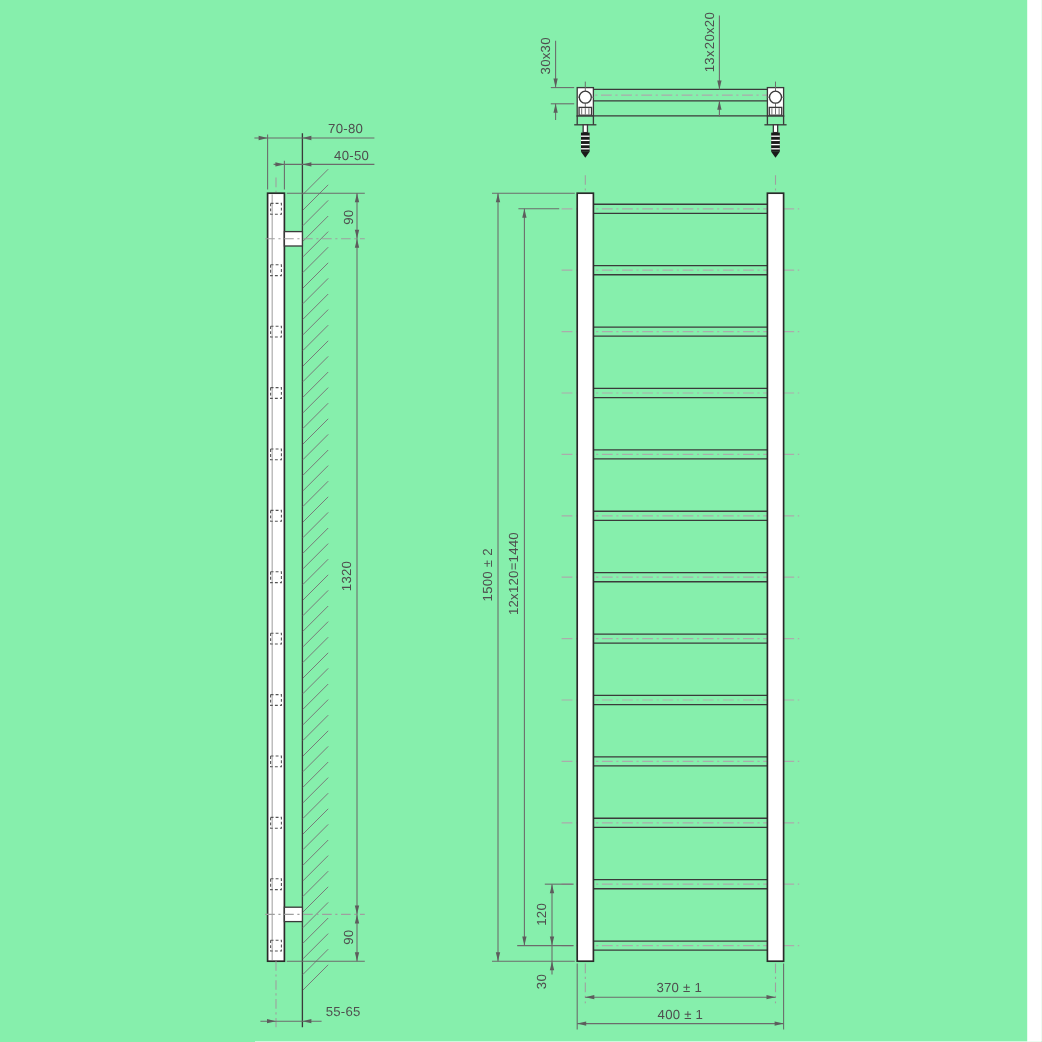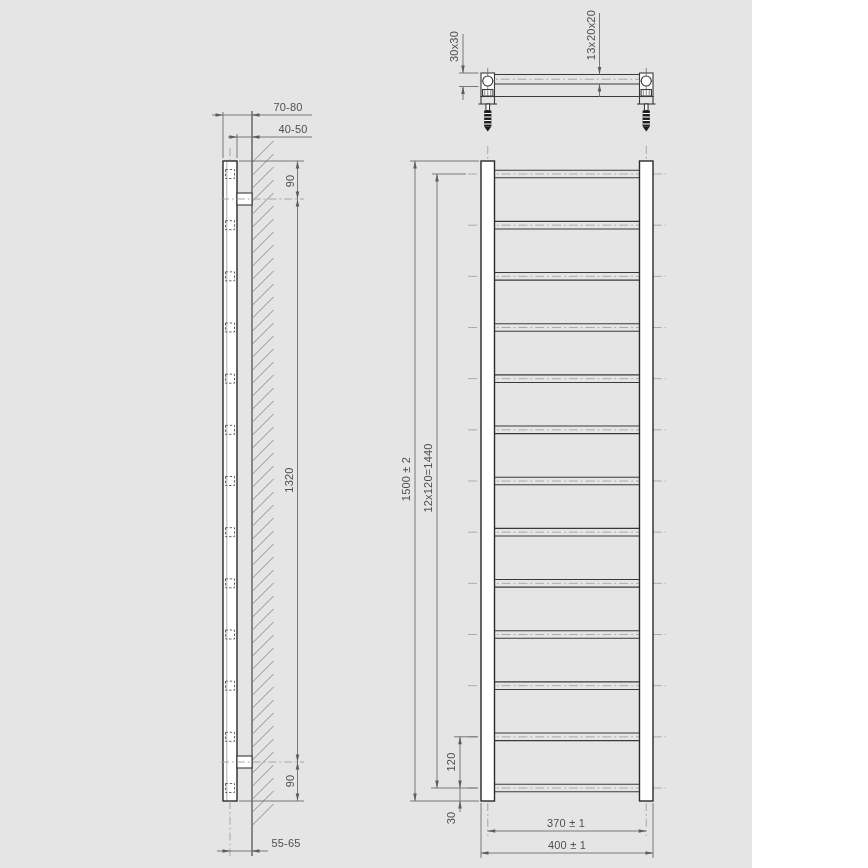--- a/index.html
+++ b/index.html
@@ -1,16 +1,16 @@
 <!DOCTYPE html>
 <html><head>
 <meta charset="utf-8">
 <style>
   html,body{margin:0;padding:0;background:#fff;}
-  .sheet{position:relative;width:752px;height:868px;background:#e5e5e5;overflow:hidden;}
+  .sheet{position:relative;width:856px;height:868px;background:#86efac;overflow:hidden;}
   svg{display:block;}
   text{font-family:"Liberation Sans","DejaVu Sans",sans-serif;font-size:11px;fill:#4f4f4f;letter-spacing:0.2px;}
   .edge{stroke:#2a2a2a;stroke-width:1.4;fill:none;}
   .edge-thin{stroke:#3a3a3a;stroke-width:1.1;fill:none;}
   .dim{stroke:#6b6b6b;stroke-width:0.9;fill:none;}
   .cl{stroke:#9f9f9f;stroke-width:0.9;fill:none;stroke-dasharray:8 3 1.8 3;}
   .cl-light{stroke:#ababab;stroke-width:1;fill:none;stroke-dasharray:9 3 1.8 3;}
   .cross{stroke:#6b6b6b;stroke-width:0.8;fill:none;}
   .dashed{stroke:#555;stroke-width:0.9;fill:none;stroke-dasharray:2.4 1.8;}
   .white-fill{fill:#ffffff;}

